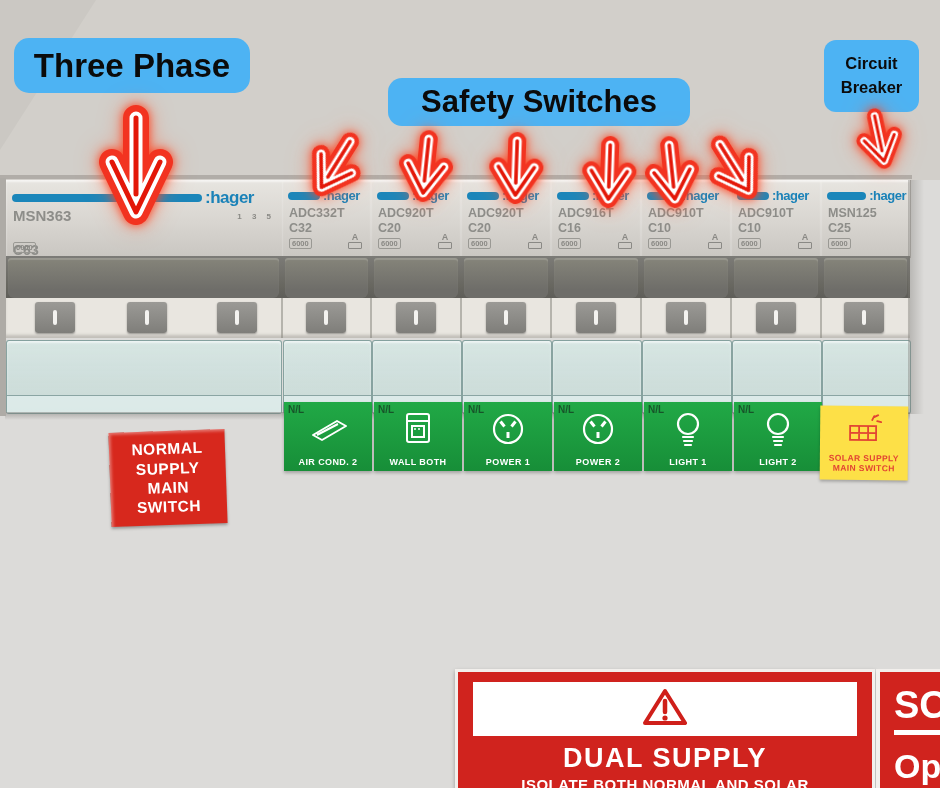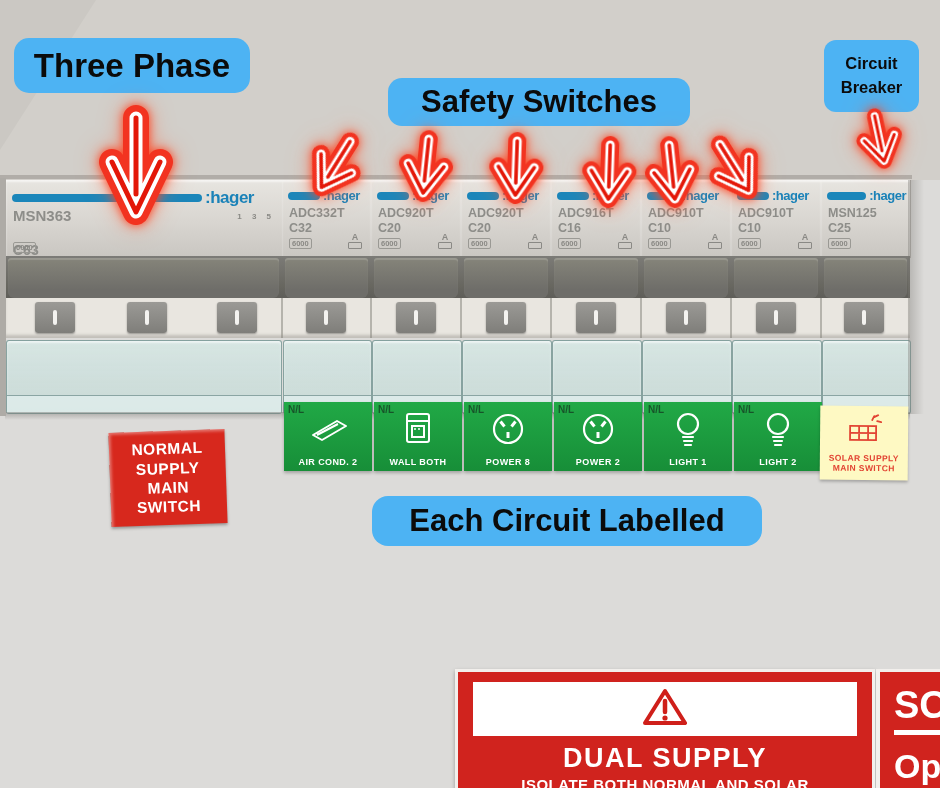--- a/index.html
+++ b/index.html
@@ -55,21 +55,21 @@
   .edge-right{left:908px;top:180px;width:16px;height:234px;
       background:linear-gradient(90deg,rgba(120,118,113,.4),rgba(120,118,113,0));}
 
   
   .glabel{top:402px;width:88px;height:69px;background:linear-gradient(180deg,#21a946 0%,#178e38 100%);
       color:#fff;box-shadow:0 2px 3px rgba(0,0,0,.25);}
   .gnl{position:absolute;top:2px;left:4px;font-size:10px;font-weight:700;color:#143a20;opacity:.75;}
   .gicon{position:absolute;top:9px;left:0;width:100%;text-align:center;}
   .gname{position:absolute;bottom:4px;left:0;width:100%;text-align:center;
       font-size:9px;font-weight:700;letter-spacing:.4px;}
-  .solar{top:406px;left:820px;width:88px;height:74px;background:#fef9c3;color:#e24433;
+  .solar{top:406px;left:820px;width:88px;height:74px;background:#fde047;color:#e24433;
       box-shadow:0 2px 3px rgba(0,0,0,.25);transform:rotate(.5deg);}
   .solar .gname{color:#e24433;font-size:8.5px;white-space:pre-line;line-height:1.25;bottom:6px;}
   .solar .gicon{top:8px;}
 
   
   .redlabel{left:110px;top:431px;width:116px;height:94px;background:#d7281d;
       transform:rotate(-2deg);display:flex;align-items:center;justify-content:center;
       box-shadow:inset 2px 2px 3px rgba(255,255,255,.35),0 2px 3px rgba(0,0,0,.3);}
   .redlabel-text{color:#fff;font-weight:700;font-size:15.5px;line-height:1.25;
       text-align:center;letter-spacing:.5px;white-space:pre-line;}
@@ -307,21 +307,21 @@
   <div class="abs glabel" style="left:464px;">
     <div class="gnl">N/L</div>
     <div class="gicon">
       <svg width="46" height="36" viewBox="0 0 46 36">
           <g fill="none" stroke="#fff">
             <circle cx="23" cy="18" r="14" stroke-width="2.2"></circle>
             <path d="M15.5,10.5 L19.5,15.5 M30.5,10.5 L26.5,15.5 M23,21 L23,27" stroke-width="3"></path>
           </g>
         </svg>
     </div>
-    <div class="gname">POWER 8</div>
+    <div class="gname">POWER 1</div>
   </div>
   <div class="abs glabel" style="left:554px;">
     <div class="gnl">N/L</div>
     <div class="gicon">
       <svg width="46" height="36" viewBox="0 0 46 36">
           <g fill="none" stroke="#fff">
             <circle cx="23" cy="18" r="14" stroke-width="2.2"></circle>
             <path d="M15.5,10.5 L19.5,15.5 M30.5,10.5 L26.5,15.5 M23,21 L23,27" stroke-width="3"></path>
           </g>
         </svg>
@@ -371,21 +371,20 @@
     <div class="redlabel-text">NORMAL
 SUPPLY
 MAIN
 SWITCH</div>
   </div>
 
   <div class="abs bubble bub-three">Three Phase</div>
   <div class="abs bubble bub-safety">Safety Switches</div>
   <div class="abs bubble bub-cb">Circuit
 Breaker</div>
-  <div class="abs bubble bub-each">Each Circuit Labelled</div>
 
   <div class="abs arrow" style="left:100px;top:108px;">
     <svg width="72" height="150" viewBox="0 0 72 150">
       <path class="a-red" stroke-width="26" d="M36,10 L36,86 M12,54 L36,104 L60,54"></path>
       <path class="a-white" stroke-width="13" d="M36,10 L36,86 M12,54 L36,104 L60,54"></path>
       <path class="a-core" stroke-width="5" d="M36,10 L36,86 M12,54 L36,104 L60,54"></path>
     </svg>
   </div>
   <div class="abs arrow" style="left:304px;top:128px;transform:rotate(32deg);">
     <svg width="54" height="88" viewBox="0 0 54 88">

